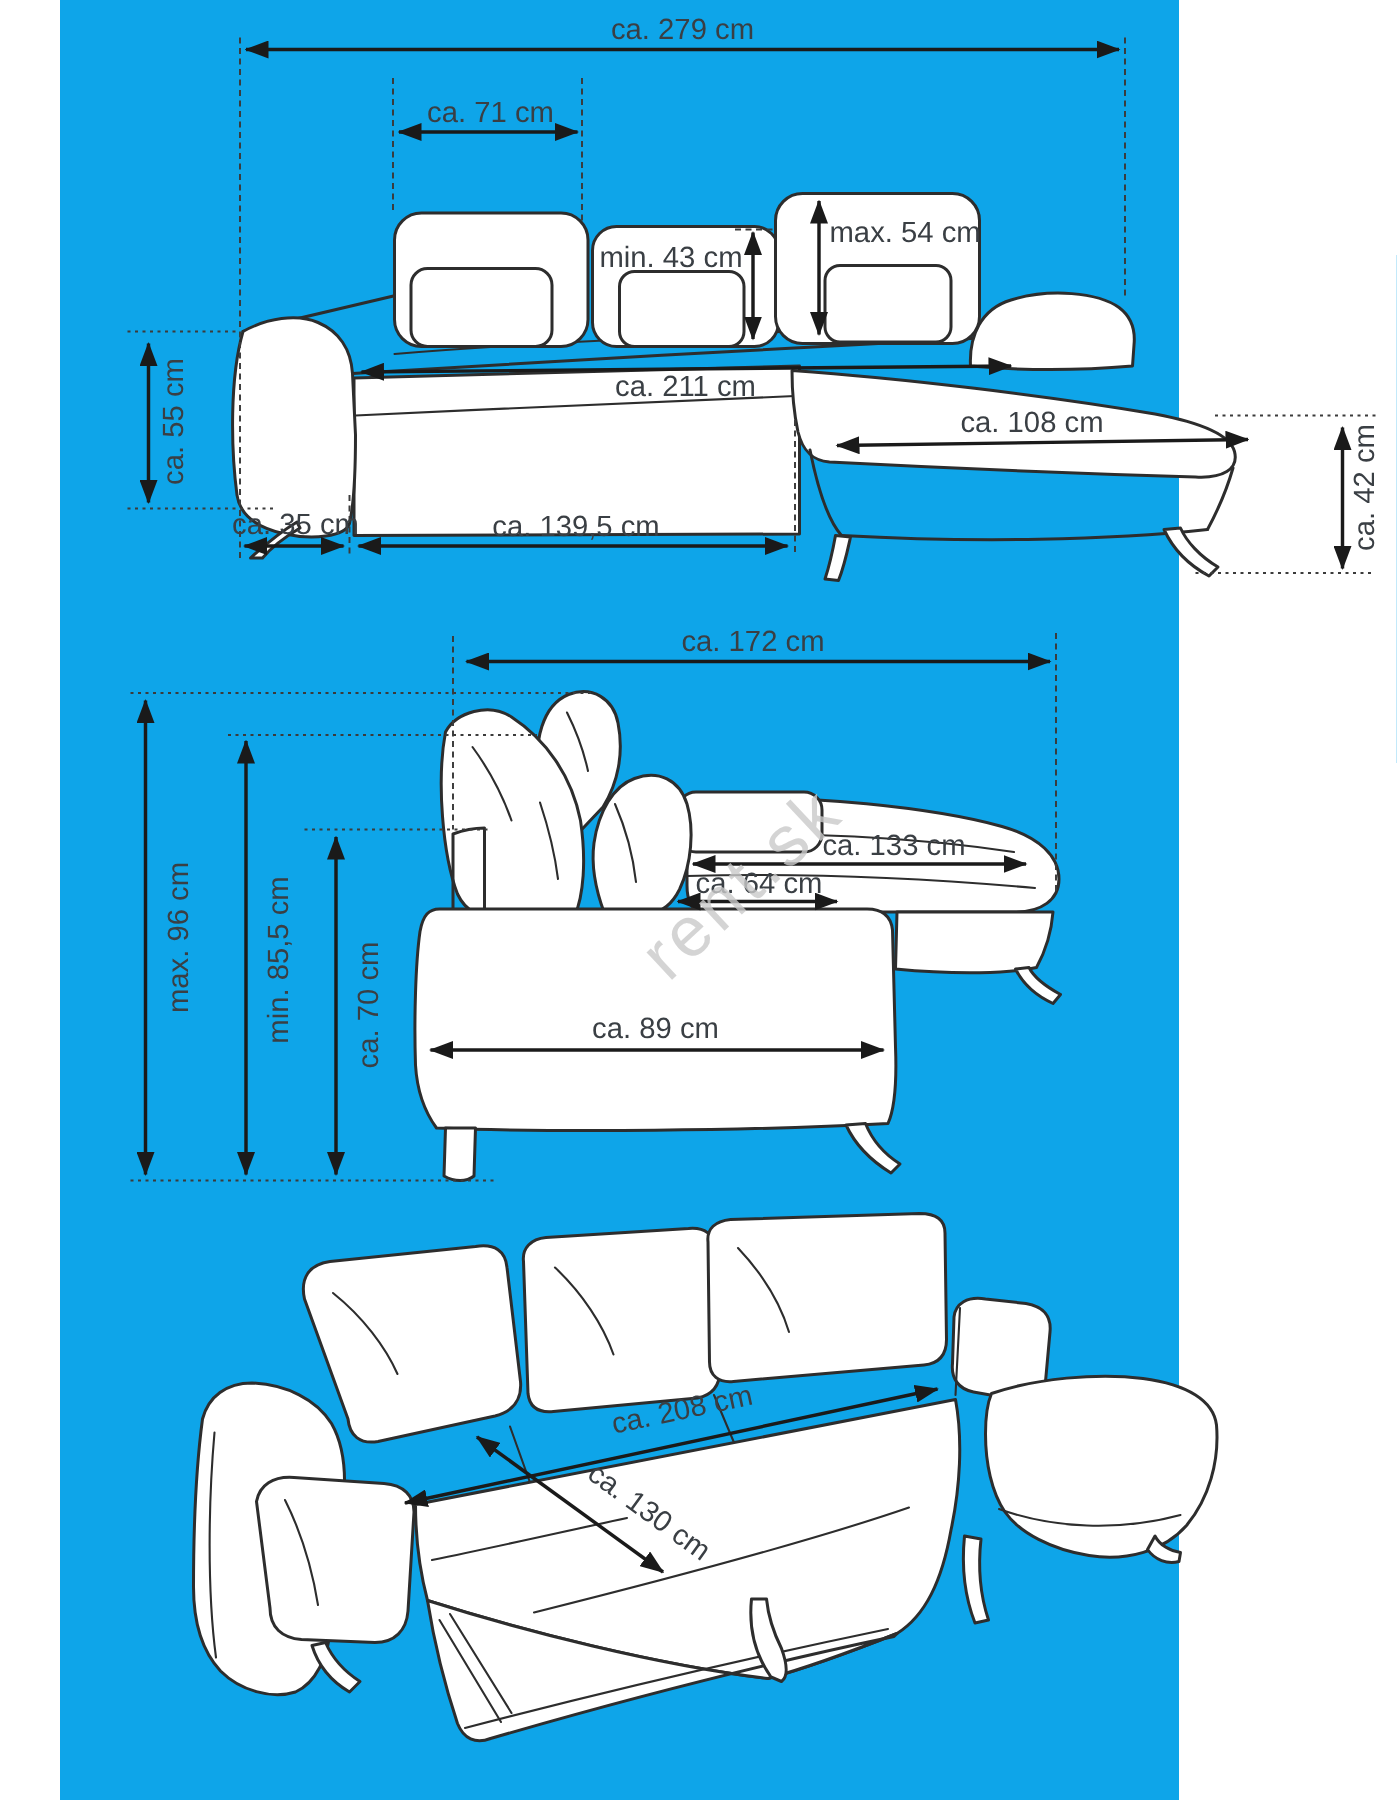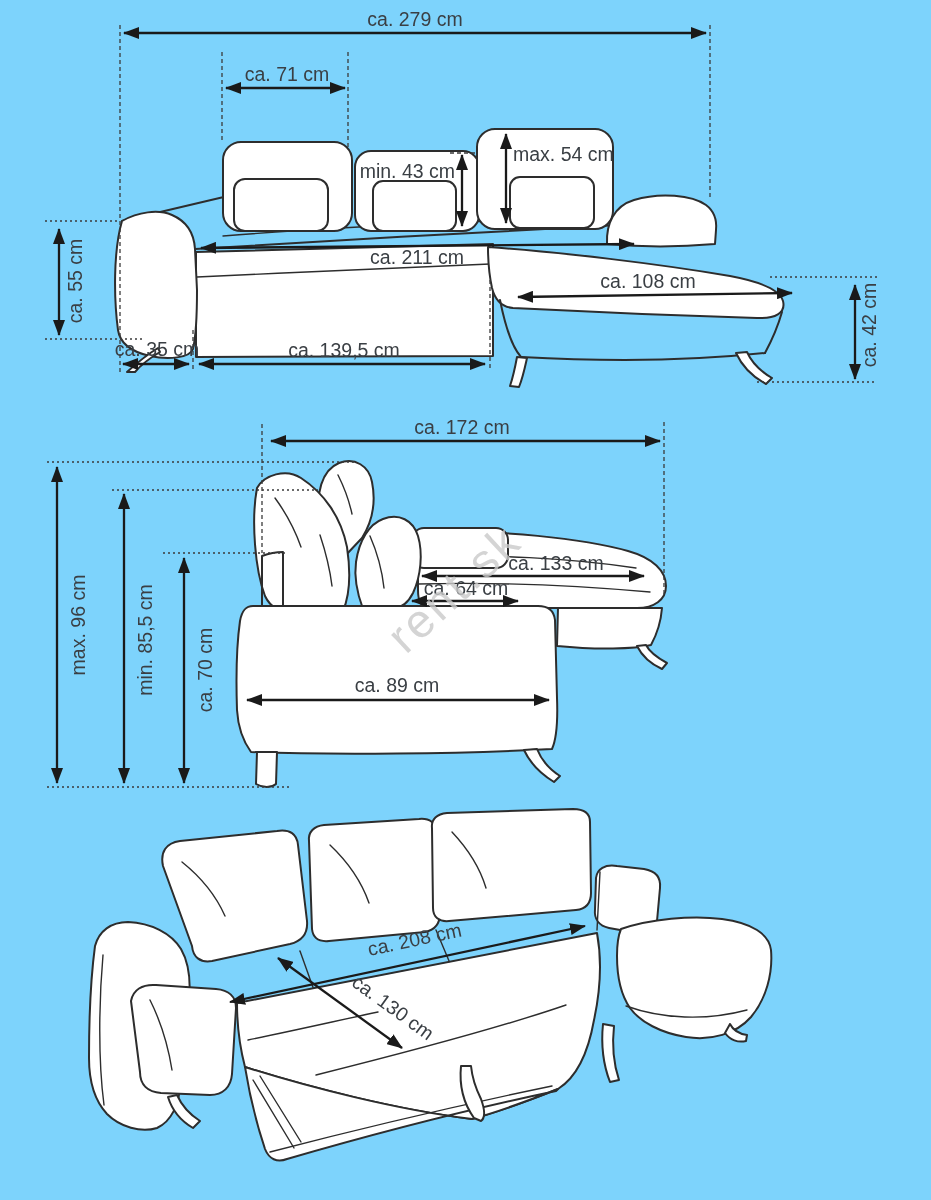--- a/index.html
+++ b/index.html
@@ -1,16 +1,16 @@
 <!DOCTYPE html>
 <html><head>
 <meta charset="utf-8">
 <style>
   html,body{margin:0;padding:0;background:#fff;}
-  .stage{width:931px;height:1200px;position:relative;background:#7dd3fc;}
+  .stage{width:746px;height:1200px;position:relative;background:#0ea5e9;margin-left:40px;}
   svg{display:block;}
   .sk   {stroke:#2d2d2d;stroke-width:2;fill:none;stroke-linecap:round;stroke-linejoin:round;}
   .skf  {stroke:#2d2d2d;stroke-width:2;fill:#ffffff;stroke-linecap:round;stroke-linejoin:round;}
   .sk1  {stroke:#2d2d2d;stroke-width:1.4;fill:none;stroke-linecap:round;stroke-linejoin:round;}
   .diml {stroke:#1a1a1a;stroke-width:2.3;fill:none;}
   .dash {stroke:#3b3b3b;stroke-width:1.3;fill:none;stroke-dasharray:4 3;}
   .dot  {stroke:#3b3b3b;stroke-width:1.3;fill:none;stroke-dasharray:2 3;}
   .dim  {font-family:"Liberation Sans","DejaVu Sans",sans-serif;font-size:19.5px;fill:#3a3f44;}
   .wm   {font-family:"Liberation Sans","DejaVu Sans",sans-serif;font-size:47px;letter-spacing:3px;
          fill:#cacaca;opacity:.8;}

